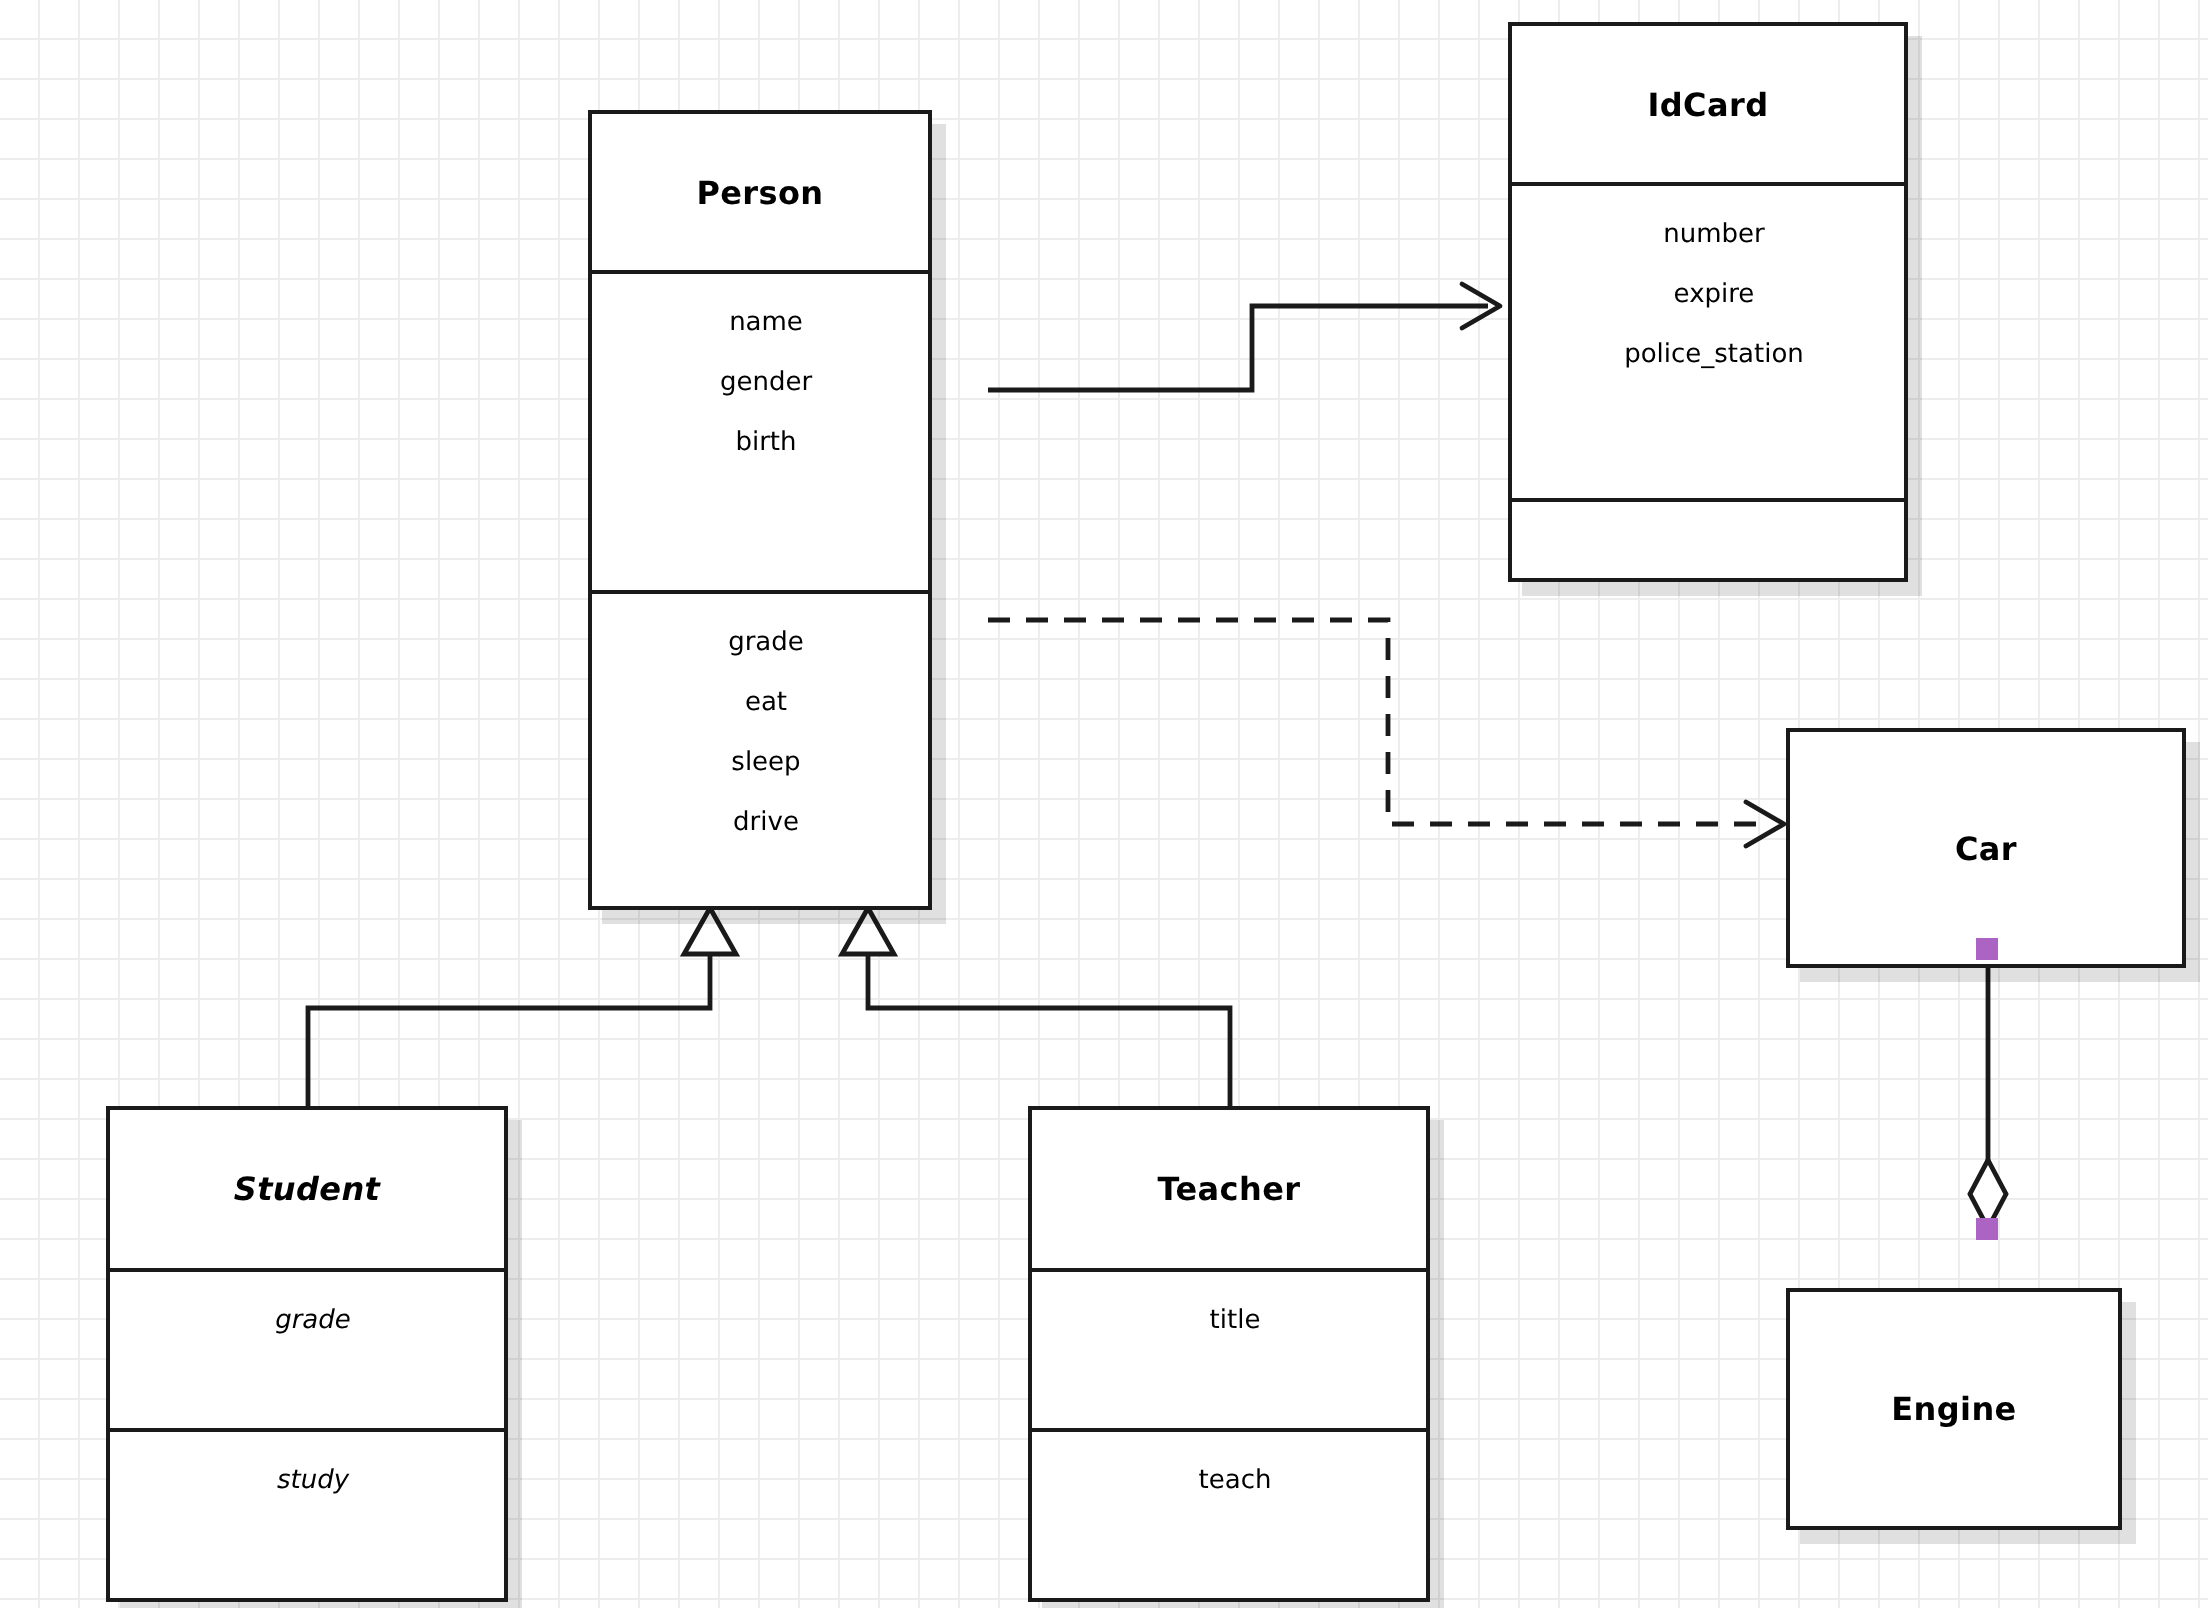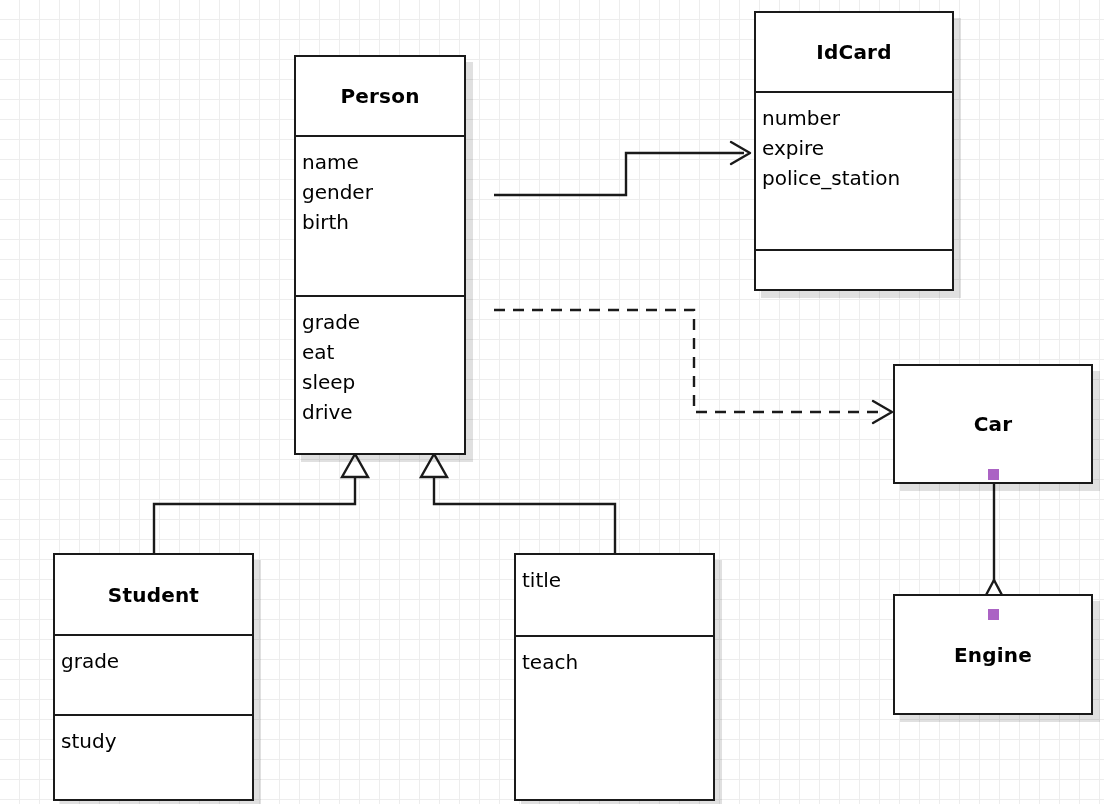--- a/index.html
+++ b/index.html
@@ -44,29 +44,30 @@
     overflow: hidden;
   }
   .uml-compartment + .uml-compartment {
     border-top: 2px solid #1a1a1a;
   }
   .uml-name {
     display: flex;
     align-items: center;
     justify-content: center;
     font-weight: bold;
-    font-size: 20px;
+    font-size: 16px;
     color: #000000;
     letter-spacing: 0.2px;
   }
   .uml-members {
     padding: 10px 0 0 6px;
-    font-size: 20px;
+    font-size: 13px;
     line-height: 30px;
     color: #000000;
+    text-align: center;
   }
   .uml-members .member {
     white-space: nowrap;
   }
   .uml-empty {
     
   }
   
   .handle {
     position: absolute;
@@ -130,40 +131,41 @@
   <div class="uml-class" style="left:754px; top:11px; width:200px; height:280px;">
     <div class="uml-compartment uml-name" style="height:78px;">IdCard</div>
     <div class="uml-compartment uml-members" style="height:158px;">
       <div class="member">number</div>
       <div class="member">expire</div>
       <div class="member">police_station</div>
     </div>
     <div class="uml-compartment uml-empty" style="flex:1 1 auto;"></div>
   </div>
 
-  <div class="uml-class" style="left:53px; top:553px; width:201px; height:248px;">
+  <div class="uml-class" style="left:53px; top:553px; width:201px; height:248px;font-style:italic;">
     <div class="uml-compartment uml-name" style="height:79px;">Student</div>
     <div class="uml-compartment uml-members" style="height:80px;">
       <div class="member">grade</div>
     </div>
     <div class="uml-compartment uml-members" style="flex:1 1 auto;">
       <div class="member">study</div>
     </div>
   </div>
 
   <div class="uml-class" style="left:514px; top:553px; width:201px; height:248px;">
+    <div class="uml-compartment uml-name" style="height:79px;">Teacher</div>
     <div class="uml-compartment uml-members" style="height:80px;">
       <div class="member">title</div>
     </div>
     <div class="uml-compartment uml-members" style="flex:1 1 auto;">
       <div class="member">teach</div>
     </div>
   </div>
 
   <div class="uml-class" style="left:893px; top:364px; width:200px; height:120px;">
     <div class="uml-compartment uml-name" style="flex:1 1 auto;">Car</div>
   </div>
 
-  <div class="uml-class" style="left:893px; top:594px; width:200px; height:121px;text-align:right;">
+  <div class="uml-class" style="left:893px; top:644px; width:168px; height:121px;text-align:right;">
     <div class="uml-compartment uml-name" style="flex:1 1 auto;">Engine</div>
   </div>
 
 </div>
 
 </body></html>

